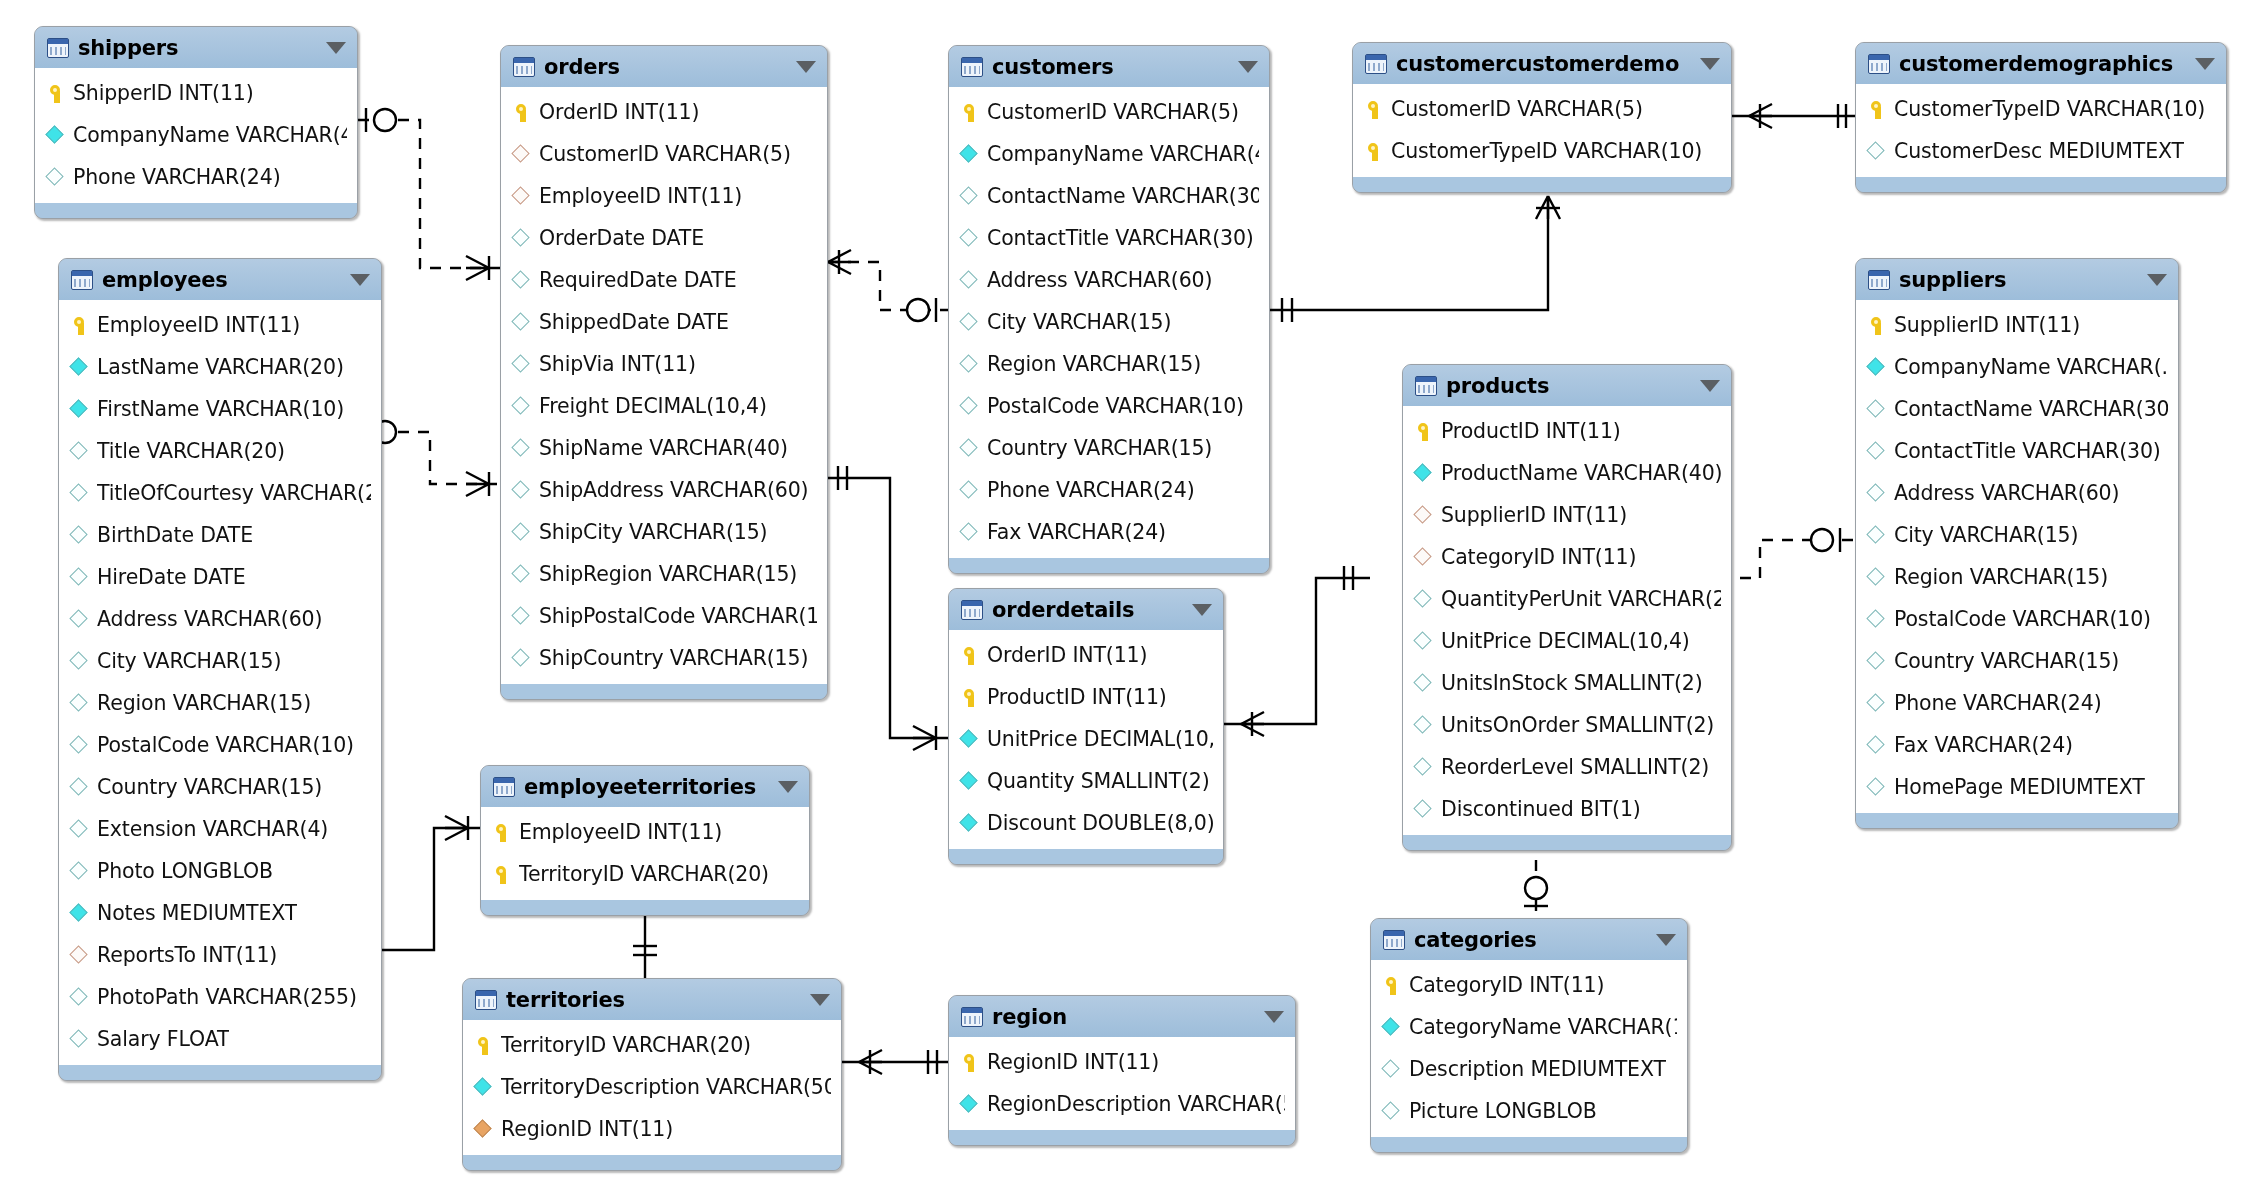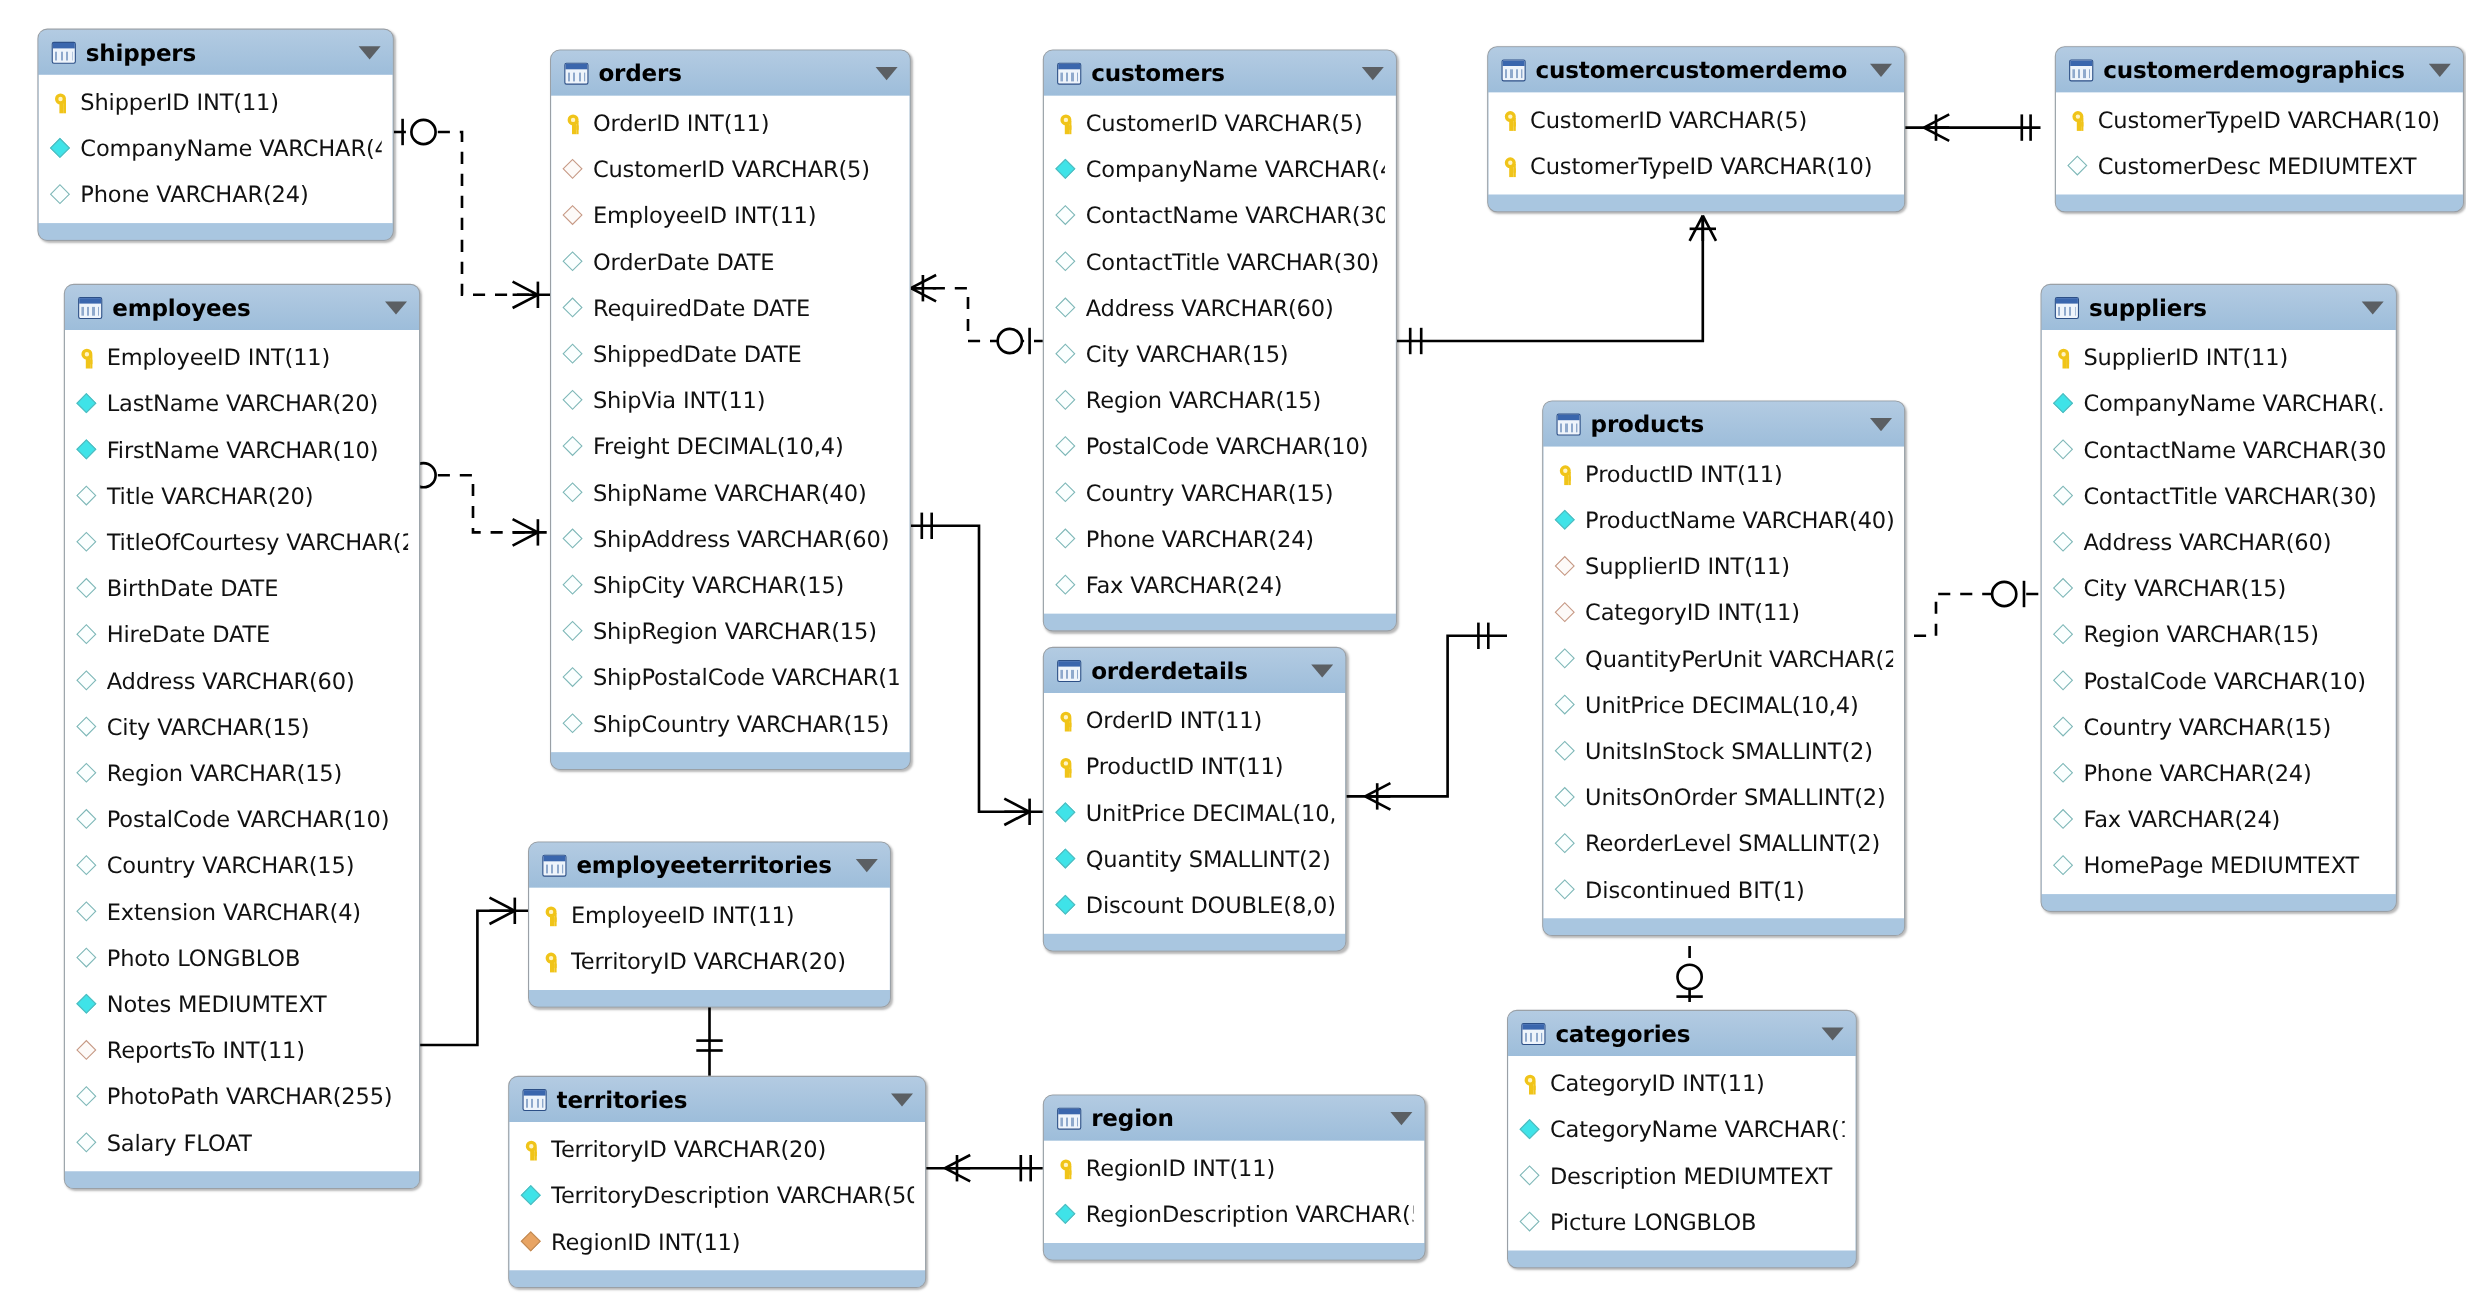--- a/index.html
+++ b/index.html
@@ -468,21 +468,21 @@
             <span class="ic key"></span>
             <span class="field-label">CustomerID VARCHAR(5)</span>
           </div>
           <div class="field">
             <span class="ic key"></span>
             <span class="field-label">CustomerTypeID VARCHAR(10)</span>
           </div>
         </div>
         <div class="tbl-foot"></div>
       </div>
-      <div class="table-box" style="left: 1855px; top: 42px; width: 372px; margin-left: 13px;">
+      <div class="table-box" style="left: 1855px; top: 42px; width: 372px;">
         <div class="tbl-header">
           <span class="tbl-icon"></span>
           <span class="tbl-title">customerdemographics</span>
           <span class="chevron"></span>
         </div>
         <div class="fields">
           <div class="field">
             <span class="ic key"></span>
             <span class="field-label">CustomerTypeID VARCHAR(10)</span>
           </div>

